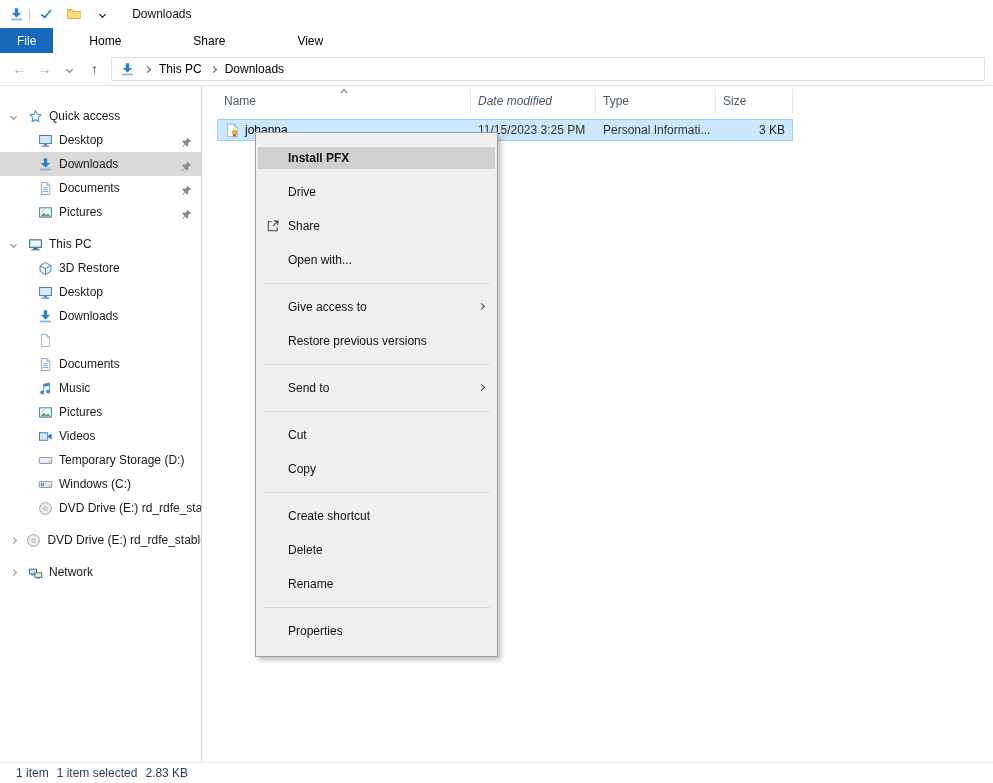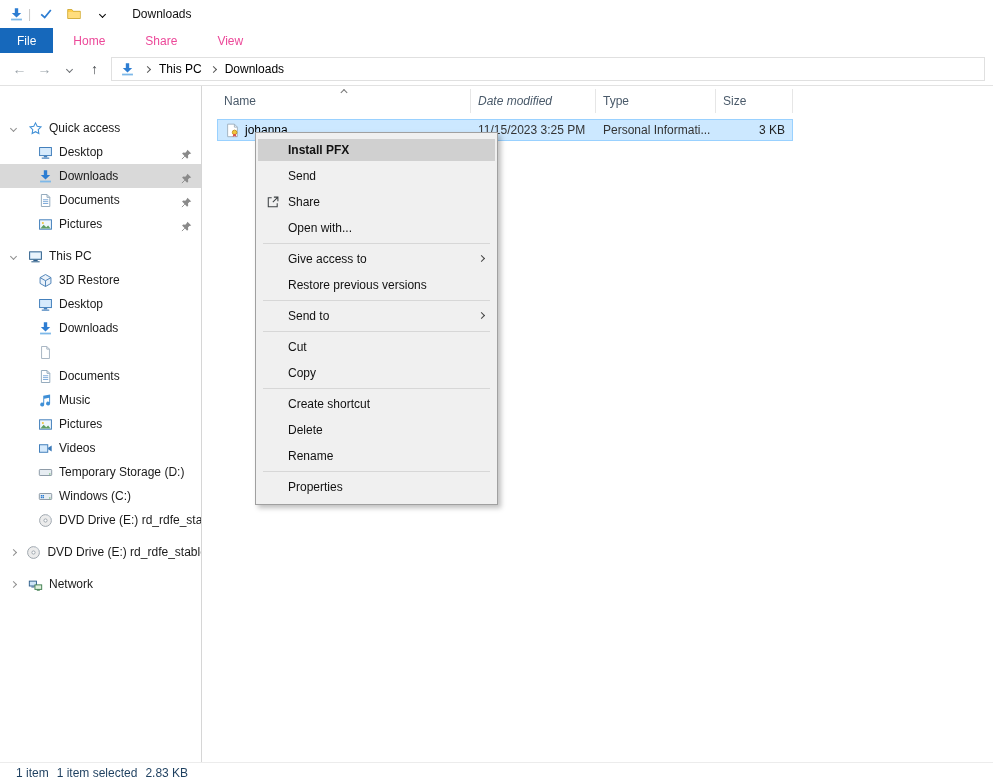--- a/index.html
+++ b/index.html
@@ -17,42 +17,42 @@
   .window-title{margin-left:20px;color:#111}
 
   
   .chev{display:inline-block;width:6px;height:6px;border-right:1.3px solid currentColor;border-bottom:1.3px solid currentColor}
   .chev-down{transform:rotate(45deg)}
   .chev-right{transform:rotate(-45deg)}
   .chev.sm{width:5px;height:5px}
 
   
   .tabbar{height:25px;display:flex;align-items:stretch}
-  .tab{display:flex;align-items:center;padding:0 20px;color:#ec4899;cursor:default}
+  .tab{display:flex;align-items:center;padding:0 36px;color:#000000;cursor:default}
   .tab.active{background:var(--accent,#1668bb);color:#fff;padding:0 17px}
 
   
   .navbar{height:33px;display:flex;align-items:center;border-bottom:1px solid #e2e2e2;padding:0 8px}
   .nav-btns{display:flex;align-items:center;gap:2px}
   .nav-btn{width:23px;height:24px;display:inline-flex;align-items:center;justify-content:center;cursor:default}
   .glyph{font-size:14px;line-height:1}
   [data-name="back-button"],[data-name="forward-button"]{color:#99a1a8}
   [data-name="recent-locations-button"]{color:#6b6f73}
   [data-name="up-button"]{color:#44484c}
   .addressbar{flex:1;height:24px;border:1px solid #e0e0e0;background:#fff;display:flex;align-items:center;margin-left:5px;padding:0 4px}
   .breadcrumb{display:flex;align-items:center}
   .bc-icon{margin:0 2px 0 3px}
   .bc-sep{margin:0 8px;color:#555}
   .crumb{padding:0 1px;color:#000;cursor:default}
 
   
   .main{position:absolute;top:86px;bottom:21px;left:0;right:0;display:flex}
   .sidebar{width:202px;flex:none;border-right:1px solid #d6d6d6;padding-top:18px;overflow:hidden}
   .sb-section{margin-top:8px}
-  .sb-section:first-child{margin-top:12px}
+  .sb-section:first-child{margin-top:0}
   .sb-item{height:24px;display:flex;align-items:center;position:relative;white-space:nowrap;cursor:default}
   .sb-item.root{padding-left:11px}
   .sb-item.child{padding-left:37px}
   .sb-item.selected{background:var(--sidebar-selected,#d9d9d9)}
   .sb-expander{width:16px;display:inline-flex;align-items:center;color:#8f8f8f}
   .sb-expander .chev{width:5px;height:5px}
   .sb-label{margin-left:6px;overflow:hidden;color:#1a1a1a}
   .sb-pin{position:absolute;right:7px;top:6px;display:inline-flex}
 
   
@@ -64,21 +64,21 @@
   .file-row{height:22px;display:flex;cursor:default}
   .file-row.selected{background:var(--selection-bg,#cce8ff);outline:1px solid var(--selection-border,#99d1ff);outline-offset:-1px}
   .cell{height:22px;display:flex;align-items:center;padding-left:7px;overflow:hidden;white-space:nowrap}
   .name-cell .icon{margin-right:5px}
   .date-cell,.type-cell{color:#333}
   .size-cell{justify-content:flex-end;padding-right:8px;padding-left:0;color:#222}
 
   
   .context-menu{position:absolute;left:53px;top:46px;width:243px;background:var(--menu-bg,#f0f0f0);
     border:1px solid #a0a0a0;box-shadow:3px 3px 5px rgba(0,0,0,.25);padding:2px 0;z-index:10}
-  .menu-item{position:relative;height:22px;line-height:22px;margin:4px 2px;padding-left:30px;color:#111;cursor:default}
+  .menu-item{position:relative;height:22px;line-height:22px;margin:12px 2px;padding-left:30px;color:#111;cursor:default}
   .menu-item.bold{font-weight:bold}
   .menu-item.highlighted{background:var(--menu-highlight,#d0d0d0)}
   .menu-icon{position:absolute;left:7px;top:3px}
   .submenu-arrow{position:absolute;right:11px;top:8px;color:#444}
   .menu-sep{height:1px;background:#d7d7d7;margin:3px 7px}
 
   
   .statusbar{position:absolute;left:0;right:0;bottom:0;height:21px;border-top:1px solid #ececec;
     display:flex;align-items:center;padding-left:16px;gap:8px;color:#1d3f5f;background:#fff}
 </style>
@@ -441,21 +441,21 @@
             <div class="cell type-cell" data-name="type-cell" style="width: 120px;">
               <span>Personal Informati...</span>
             </div>
             <div class="cell size-cell" data-name="size-cell" style="width: 77px;">
               <span>3 KB</span>
             </div>
           </div>
         </div>
       <div class="context-menu" data-name="context-menu">
           <div class="menu-item bold highlighted" data-name="menu-item-install-pfx"><span class="menu-label">Install PFX</span></div>
-          <div class="menu-item" data-name="menu-item-open"><span class="menu-label">Send</span></div>
+          <div class="menu-item" data-name="menu-item-open"><span class="menu-label">Drive</span></div>
           <div class="menu-item" data-name="menu-item-share"><span class="icon menu-icon" data-name="share-icon">
               <svg width="14" height="14" viewBox="0 0 16 16">
                 <path fill="none" stroke="#3c4043" stroke-width="1.2" d="M6.5 3.2H2.6v10.2h10.2V9.5"></path>
                 <path fill="none" stroke="#3c4043" stroke-width="1.2" d="M9 2.4h4.6V7M13.4 2.6 7.8 8.2"></path>
               </svg>
             </span><span class="menu-label">Share</span></div>
           <div class="menu-item" data-name="menu-item-open-with"><span class="menu-label">Open with...</span></div>
           <div class="menu-sep" data-name="menu-separator"></div>
           <div class="menu-item" data-name="menu-item-give-access-to"><span class="menu-label">Give access to</span><span class="chev chev-right sm submenu-arrow" data-name="submenu-arrow-icon"></span></div>
           <div class="menu-item" data-name="menu-item-restore-previous-versions"><span class="menu-label">Restore previous versions</span></div>

